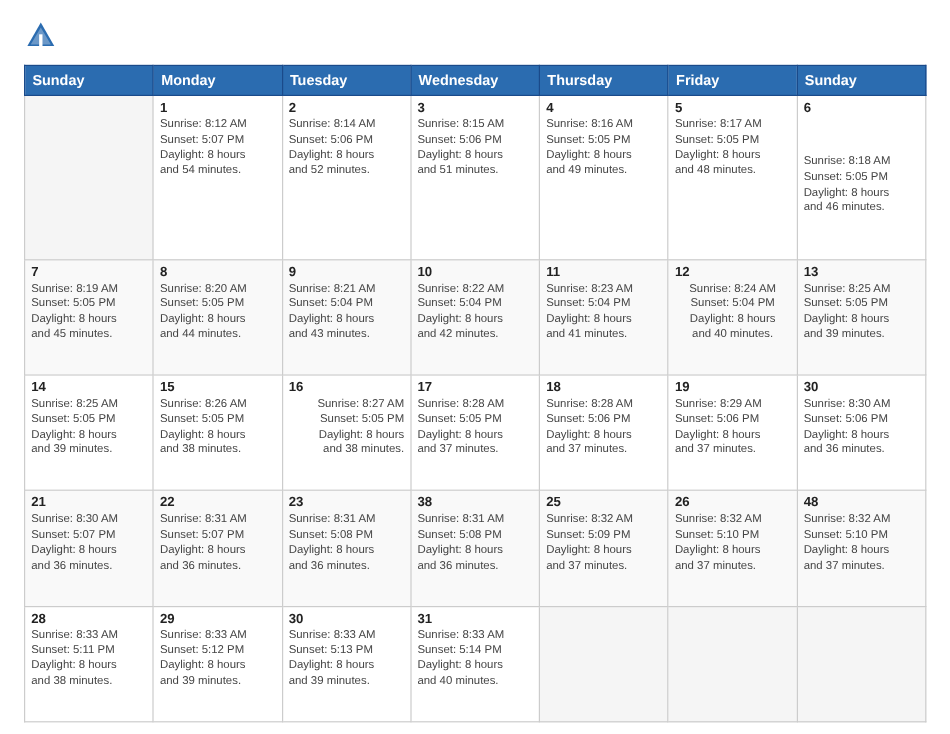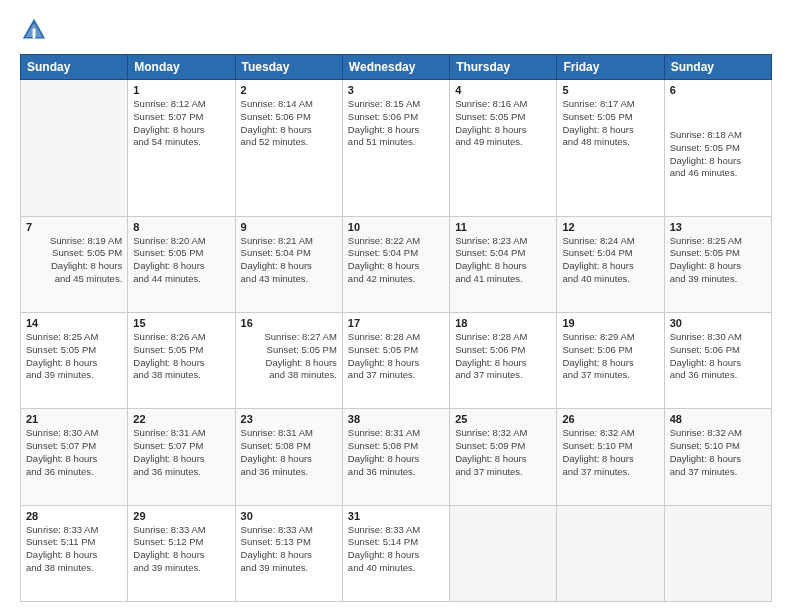--- a/index.html
+++ b/index.html
@@ -178,21 +178,21 @@
             <span class="day-number">6</span>
             <div class="day-info" style="white-space: pre-line; margin-top: 33px;">Sunrise: 8:18 AM
 Sunset: 5:05 PM
 Daylight: 8 hours
 and 46 minutes.</div>
           </td>
         </tr>
         <tr>
           <td>
             <span class="day-number">7</span>
-            <div class="day-info" style="white-space: pre-line; text-align: right;">Sunrise: 8:19 AM
+            <div class="day-info" style="white-space: pre-line;">Sunrise: 8:19 AM
 Sunset: 5:05 PM
 Daylight: 8 hours
 and 45 minutes.</div>
           </td>
           <td>
             <span class="day-number">8</span>
             <div class="day-info" style="white-space: pre-line;">Sunrise: 8:20 AM
 Sunset: 5:05 PM
 Daylight: 8 hours
 and 44 minutes.</div>
@@ -213,21 +213,21 @@
           </td>
           <td>
             <span class="day-number">11</span>
             <div class="day-info" style="white-space: pre-line;">Sunrise: 8:23 AM
 Sunset: 5:04 PM
 Daylight: 8 hours
 and 41 minutes.</div>
           </td>
           <td>
             <span class="day-number">12</span>
-            <div class="day-info" style="white-space: pre-line;">Sunrise: 8:24 AM
+            <div class="day-info" style="white-space: pre-line; text-align: center;">Sunrise: 8:24 AM
 Sunset: 5:04 PM
 Daylight: 8 hours
 and 40 minutes.</div>
           </td>
           <td>
             <span class="day-number">13</span>
             <div class="day-info" style="white-space: pre-line;">Sunrise: 8:25 AM
 Sunset: 5:05 PM
 Daylight: 8 hours
 and 39 minutes.</div>

